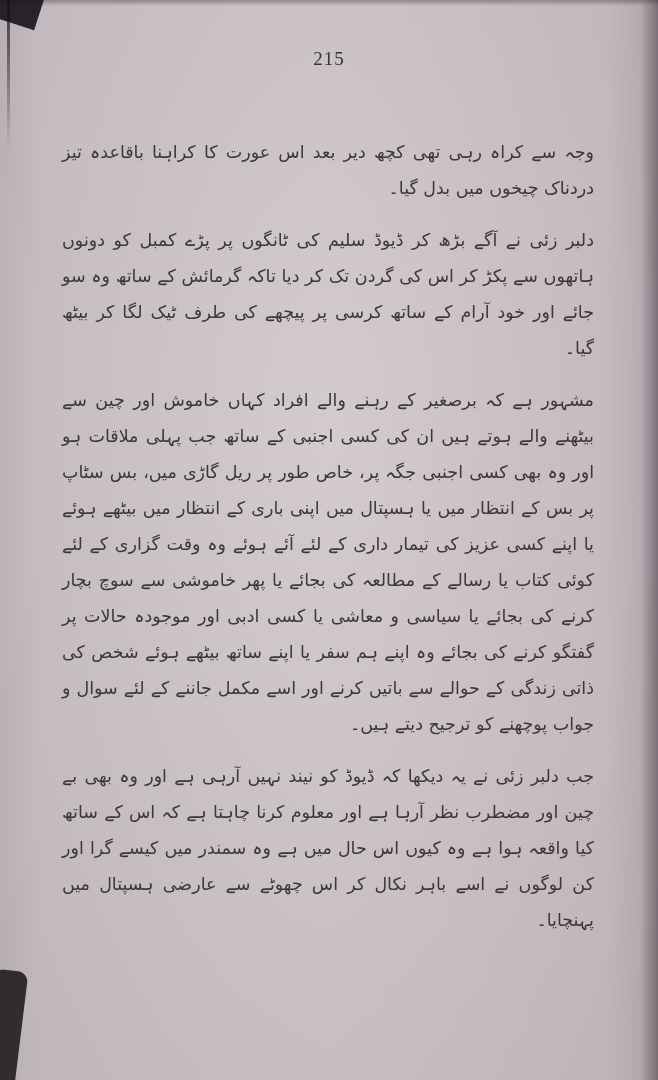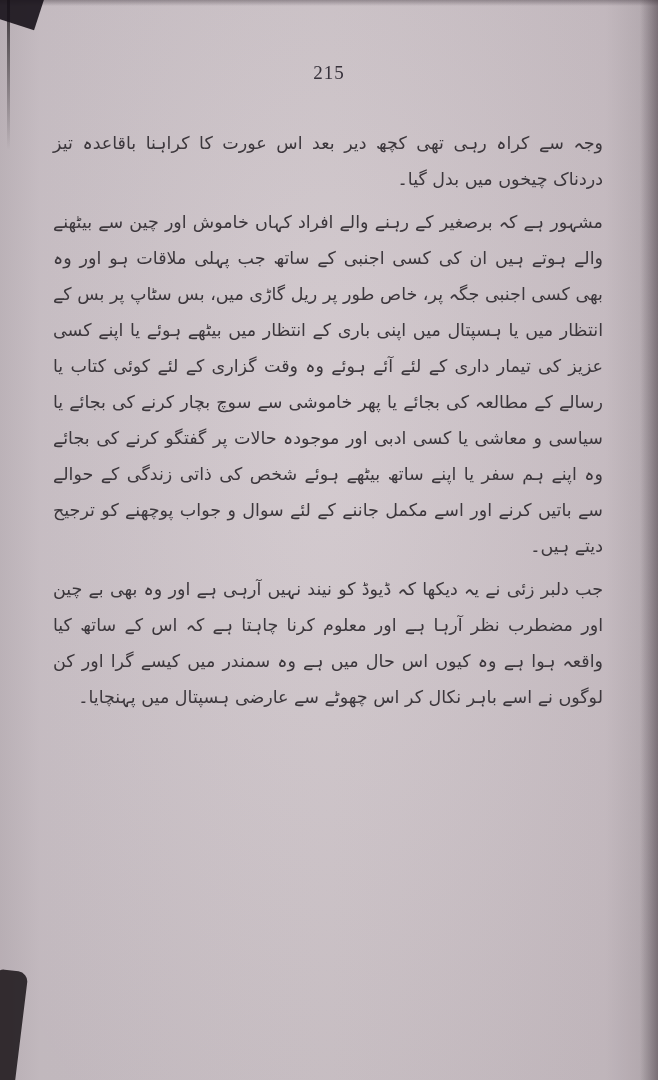--- a/index.html
+++ b/index.html
@@ -52,21 +52,21 @@
   }
   .edge-top {
     position: absolute;
     left: 0; top: 0;
     width: 100%; height: 6px;
     background: linear-gradient(180deg, rgba(40,30,38,0.35), rgba(40,30,38,0));
   }
   
   .page-number {
     position: absolute;
-    top: 62px;
+    top: 48px;
     left: 0;
     width: 100%;
     text-align: center;
     font-family: "Liberation Serif", serif;
     font-size: 19px;
     letter-spacing: 1px;
     color: #36313a;
   }
   
   .text-block {
@@ -75,36 +75,37 @@
     right: 48px;
     left: 46px;
     direction: rtl;
     text-align: justify;
     text-align-last: right;
     font-size: 17.5px;
     line-height: 36px;
     color: #3c373c;
   }
   .text-block p {
-    margin: 7px;
+    margin: 16px;
     text-indent: 0;
   }
 </style>
 </head>
 <body>
 
 <div class="page">
 
   <div class="edge-top"></div>
   <div class="edge-left-line"></div>
   <div class="corner-top-left"></div>
   <div class="corner-bottom-left"></div>
   <div class="edge-right"></div>
 
   <div class="page-number">215</div>
 
   <div class="text-block" dir="rtl" lang="ur">
     <p>وجہ سے کراہ رہی تھی کچھ دیر بعد اس عورت کا کراہنا باقاعدہ تیز دردناک چیخوں میں بدل گیا۔</p>
+    <p>دلبر زئی نے آگے بڑھ کر ڈیوڈ سلیم کی ٹانگوں پر پڑے کمبل کو دونوں ہاتھوں سے پکڑ کر اس کی گردن تک کر دیا تاکہ گرمائش کے ساتھ وہ سو جائے اور خود آرام کے ساتھ کرسی پر پیچھے کی طرف ٹیک لگا کر بیٹھ گیا۔</p>
     <p>مشہور ہے کہ برصغیر کے رہنے والے افراد کہاں خاموش اور چین سے بیٹھنے والے ہوتے ہیں ان کی کسی اجنبی کے ساتھ جب پہلی ملاقات ہو اور وہ بھی کسی اجنبی جگہ پر، خاص طور پر ریل گاڑی میں، بس سٹاپ پر بس کے انتظار میں یا ہسپتال میں اپنی باری کے انتظار میں بیٹھے ہوئے یا اپنے کسی عزیز کی تیمار داری کے لئے آئے ہوئے وہ وقت گزاری کے لئے کوئی کتاب یا رسالے کے مطالعہ کی بجائے یا پھر خاموشی سے سوچ بچار کرنے کی بجائے یا سیاسی و معاشی یا کسی ادبی اور موجودہ حالات پر گفتگو کرنے کی بجائے وہ اپنے ہم سفر یا اپنے ساتھ بیٹھے ہوئے شخص کی ذاتی زندگی کے حوالے سے باتیں کرنے اور اسے مکمل جاننے کے لئے سوال و جواب پوچھنے کو ترجیح دیتے ہیں۔</p>
     <p>جب دلبر زئی نے یہ دیکھا کہ ڈیوڈ کو نیند نہیں آرہی ہے اور وہ بھی بے چین اور مضطرب نظر آرہا ہے اور معلوم کرنا چاہتا ہے کہ اس کے ساتھ کیا واقعہ ہوا ہے وہ کیوں اس حال میں ہے وہ سمندر میں کیسے گرا اور کن لوگوں نے اسے باہر نکال کر اس چھوٹے سے عارضی ہسپتال میں پہنچایا۔</p>
   </div>
 
 </div>
 
 </body></html>

